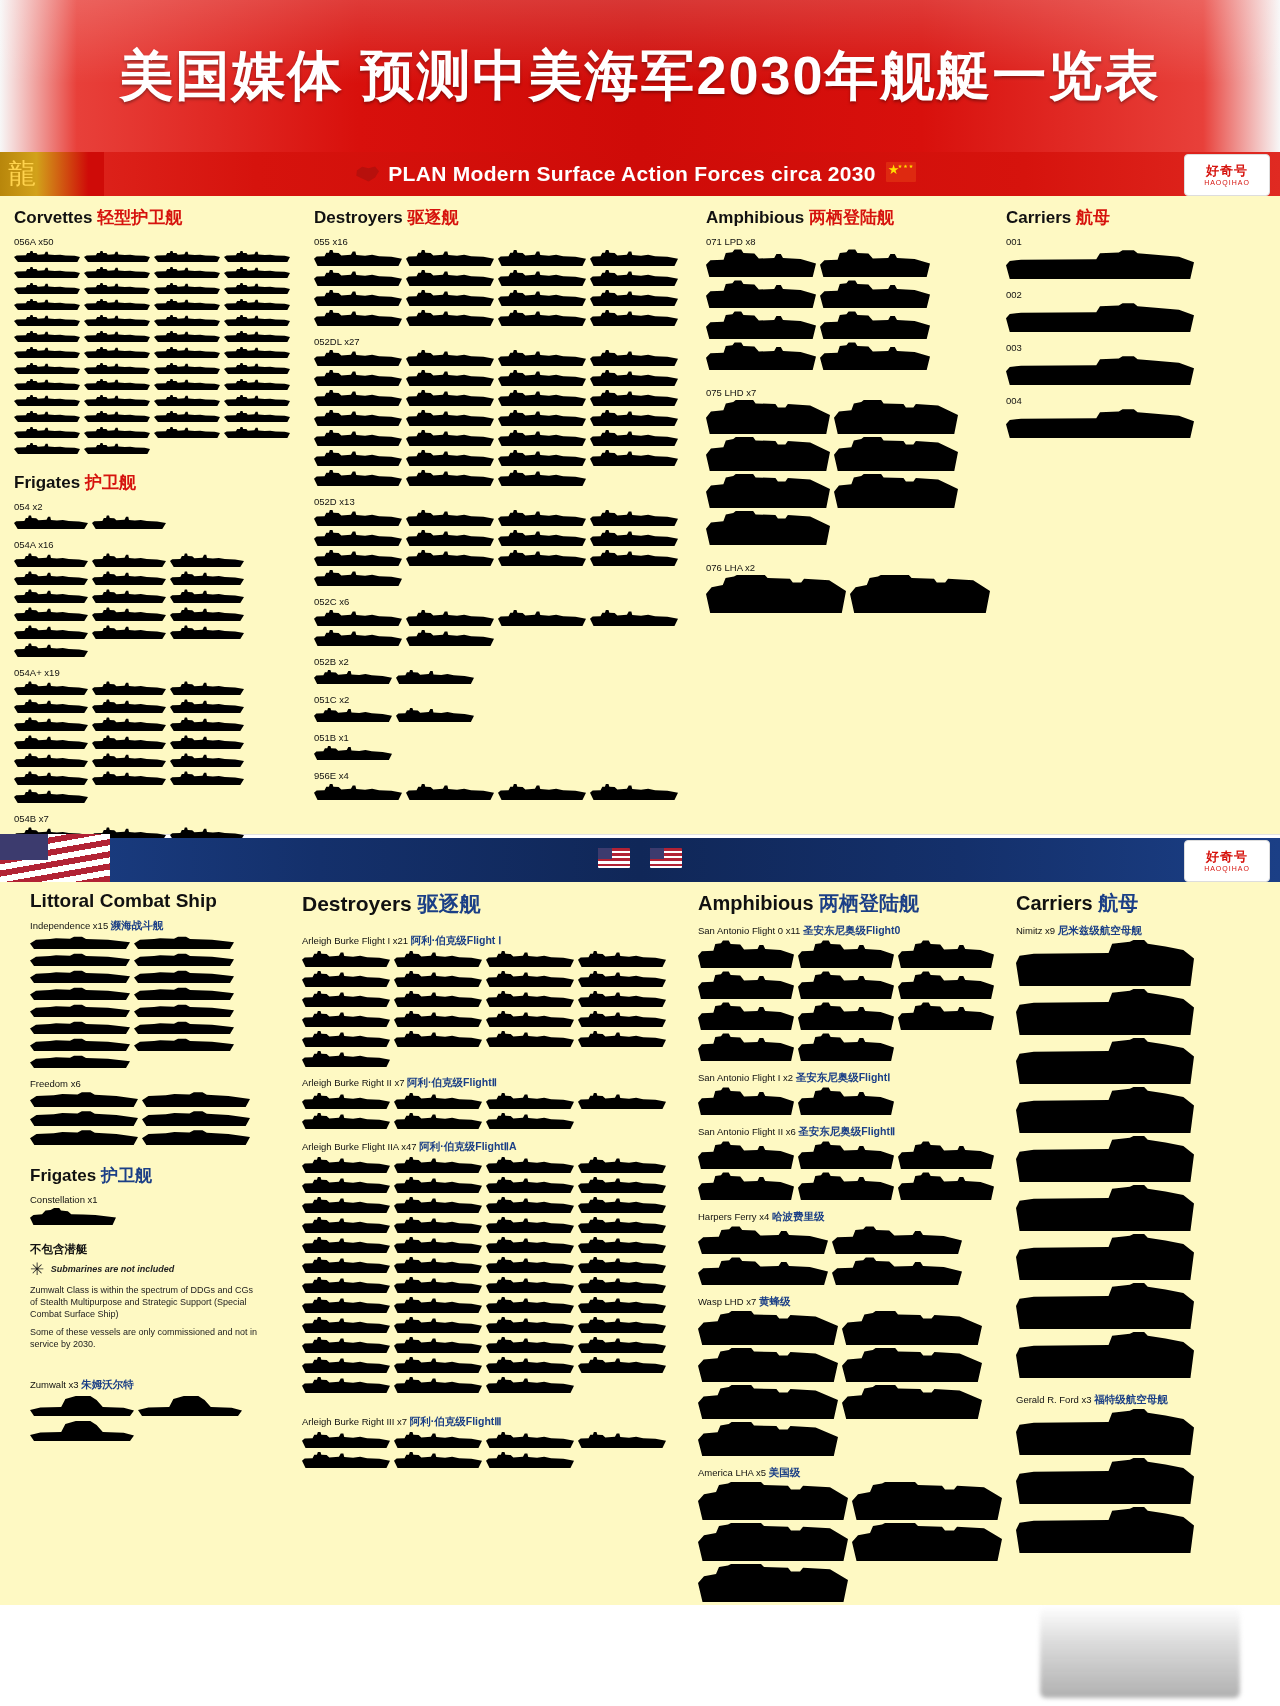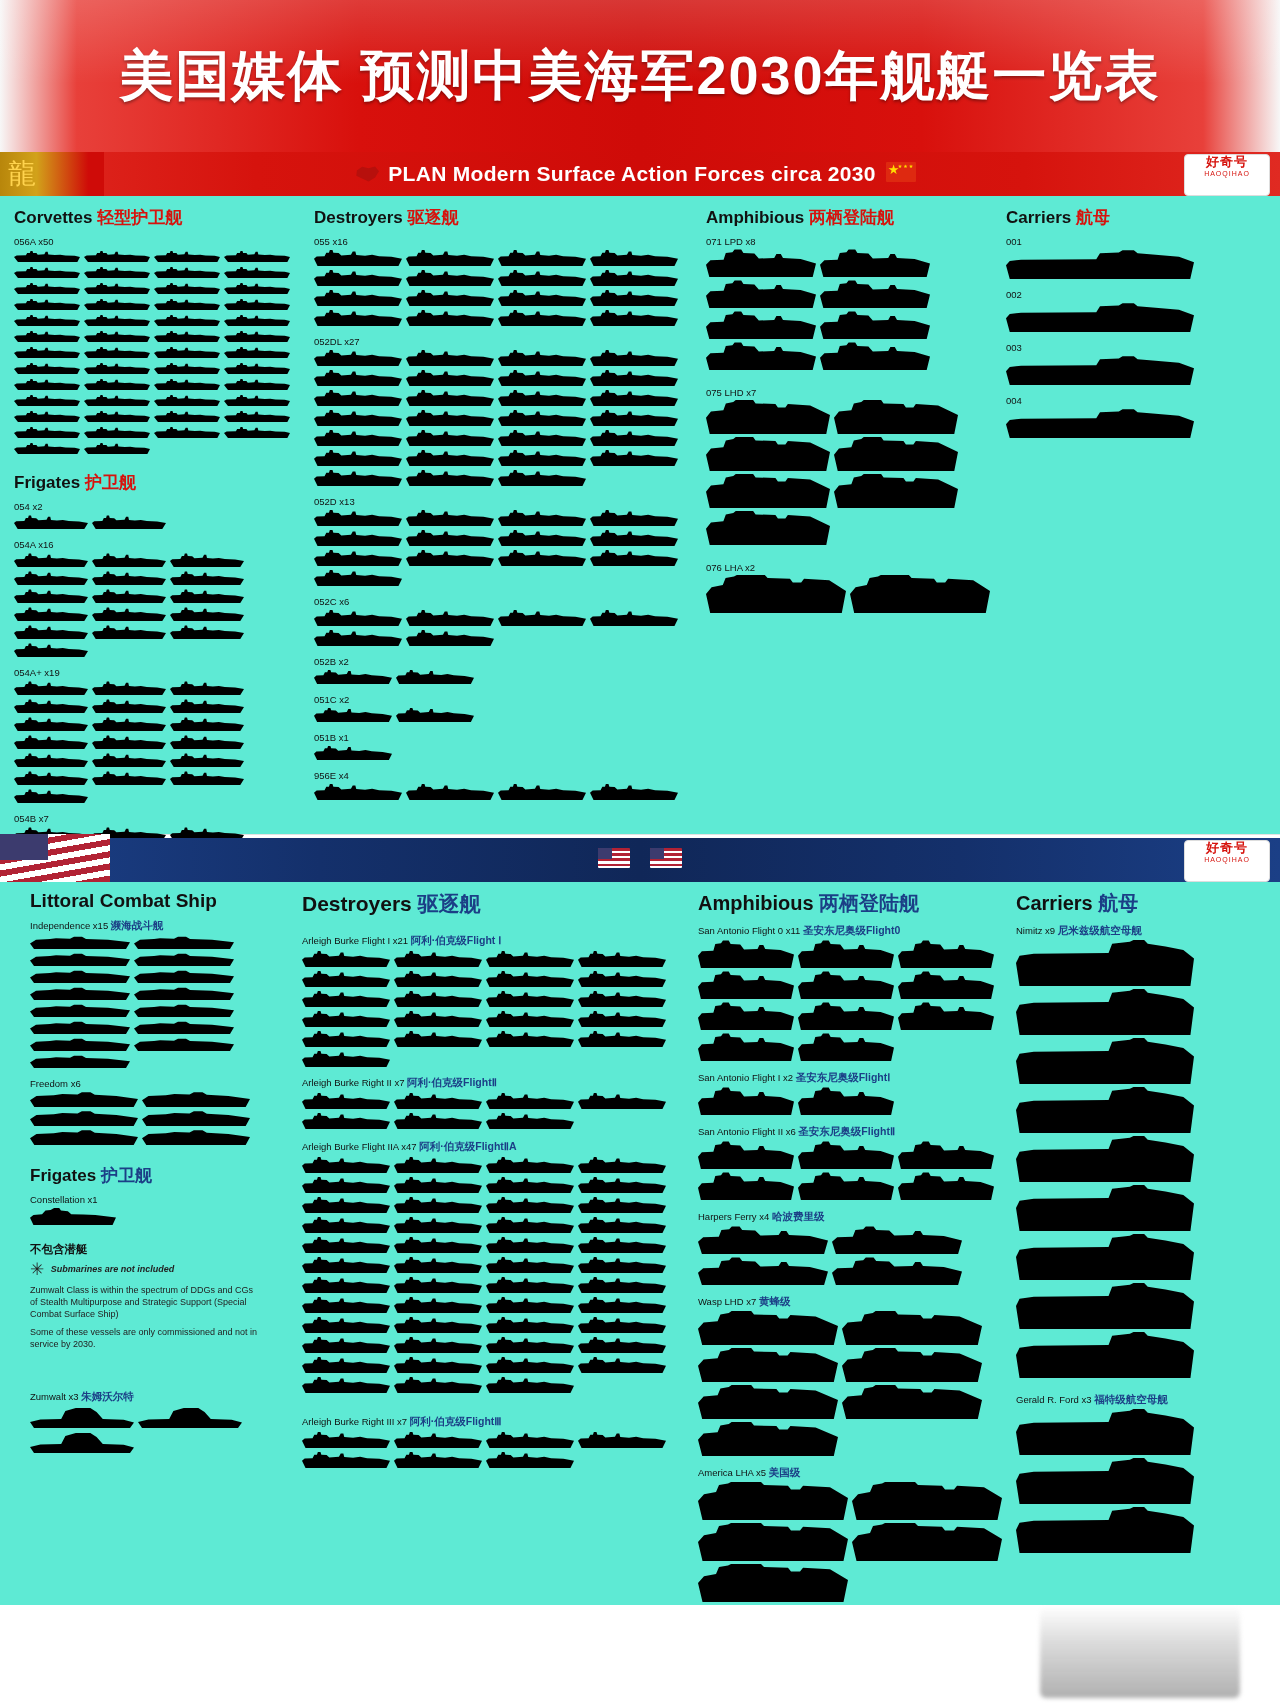--- a/index.html
+++ b/index.html
@@ -33,26 +33,26 @@
   
   .drag-strip{position:absolute;left:0;top:0;width:104px;height:44px;
     background:linear-gradient(90deg,#b8860b 0%,#d2a21a 35%,#cf0b08 85%);}
   .drag-strip .dragon{position:absolute;left:8px;top:3px;font-size:28px;color:#ffd34d;line-height:38px;}
   .usflag-strip{position:absolute;left:0;top:-4px;width:110px;height:52px;overflow:hidden;
     background:repeating-linear-gradient(170deg,#b22234 0 6px,#fff 6px 12px);}
   .usflag-strip:before{content:"";position:absolute;left:0;top:0;width:48px;height:26px;background:#3c3b6e;}
 
   
   .logo-badge{position:absolute;right:10px;top:2px;width:84px;height:40px;background:#fff;border:1px solid #ddd;border-radius:4px;
-    display:flex;flex-direction:column;align-items:center;justify-content:flex-start;line-height:1;}
+    display:flex;flex-direction:column;align-items:center;justify-content:center;line-height:1;}
   .logo-badge .l1{font-size:13px;font-weight:bold;color:#d6130d;letter-spacing:1px;}
   .logo-badge .l2{font-size:7px;color:#d6130d;letter-spacing:1px;margin-top:2px;}
 
   
-  .panel{position:relative;background:#5eead4;}
+  .panel{position:relative;background:#fef9c3;}
   .cat-title{font-size:17px;font-weight:bold;color:#111;margin:0 0 2px 0;}
   .cat-title .cn{color:#d6130d;font-weight:bold;}
   .cat-title .cn-blue{color:#1b3f86;font-weight:bold;}
   .sub-label{font-size:9.5px;color:#111;margin:7px 0 2px 0;font-family:"Liberation Sans",sans-serif;}
   .sub-label .cn{color:#1b3f86;font-weight:bold;font-size:10.5px;}
 
   .fleet{display:flex;flex-wrap:wrap;}
   .ship{background:#000;margin:0 4px 3px 0;}
 
   
@@ -458,21 +458,21 @@
         </div>
 
       <div class="note-box">
         <span class="bold-cn">不包含潜艇</span>
         <span class="star">✳</span>
         <span class="note-em">Submarines are not included</span>
         <p>Zumwalt Class is within the spectrum of DDGs and CGs of Stealth Multipurpose and Strategic Support (Special Combat Surface Ship)</p>
         <p>Some of these vessels are only commissioned and not in service by 2030.</p>
       </div>
 
-      <div class="sub-label" style="margin-top:40px;">
+      <div class="sub-label" style="margin-top:28px;">
         <span>Zumwalt x3</span>
         <span class="cn">朱姆沃尔特</span>
       </div>
       <div class="fleet" id="usn-zumwalt">
           <div class="ship s-zumwalt"></div>
           <div class="ship s-zumwalt"></div>
           <div class="ship s-zumwalt"></div>
         </div>
     </div>
 

